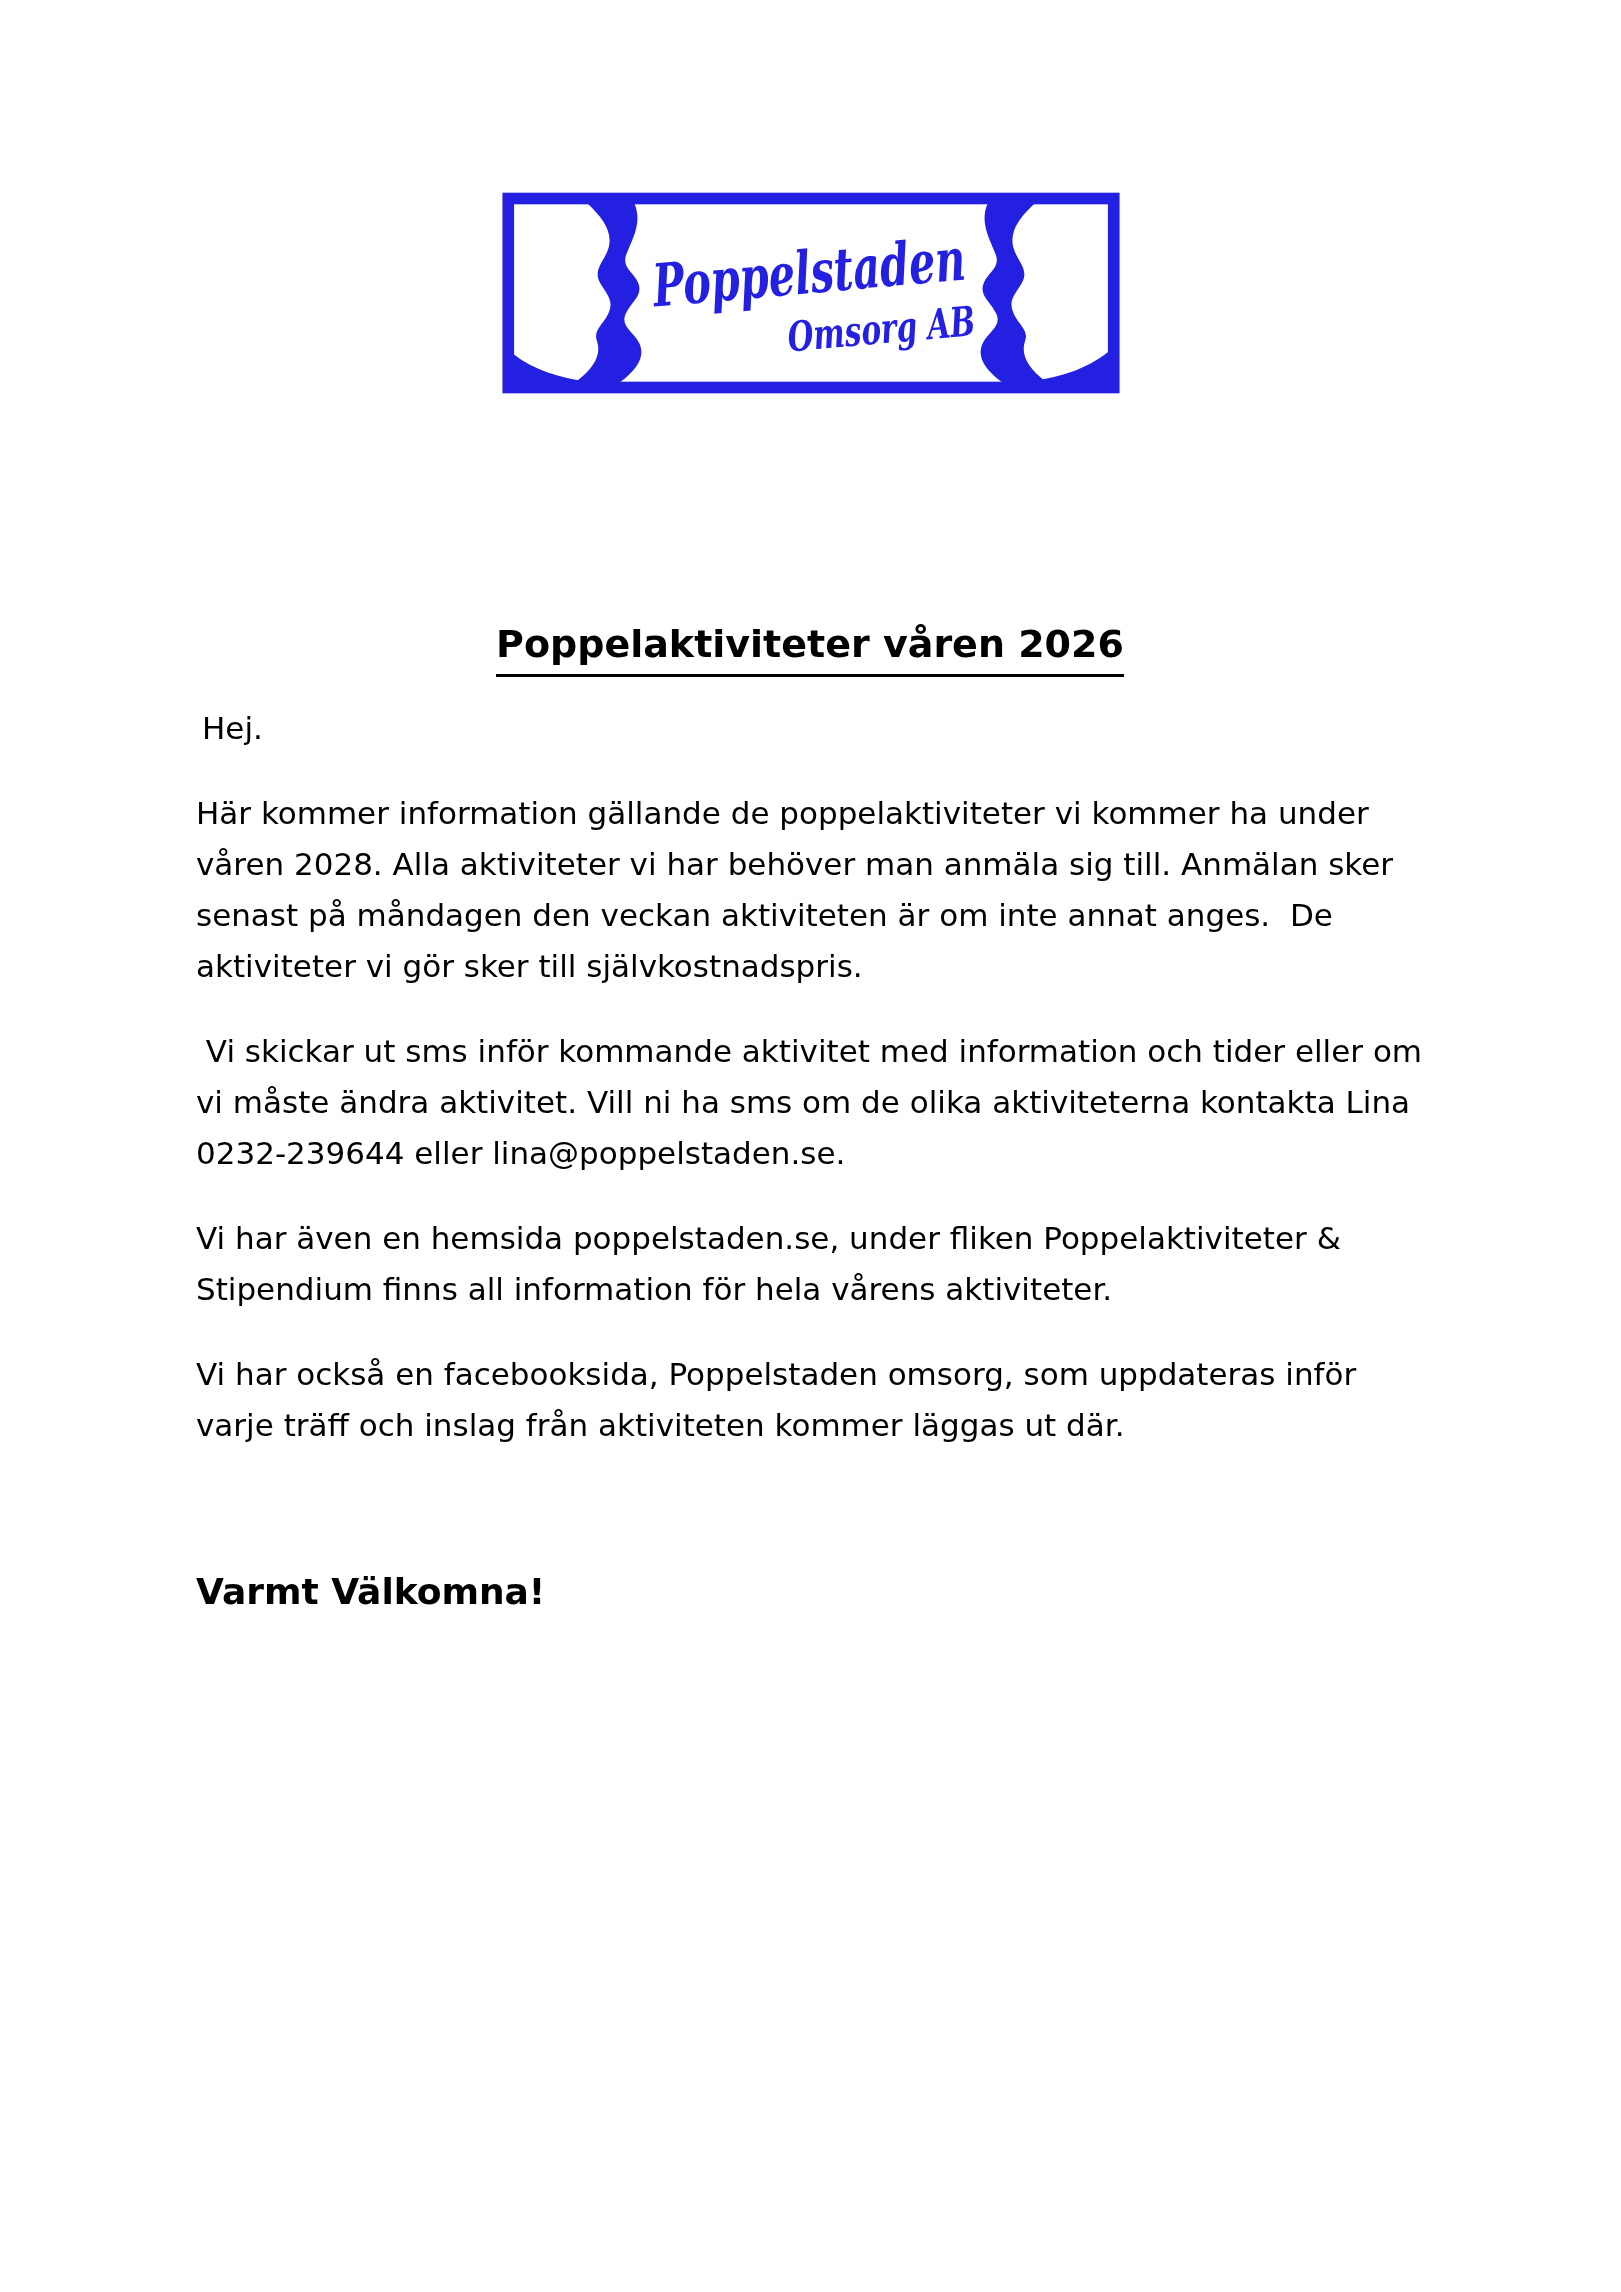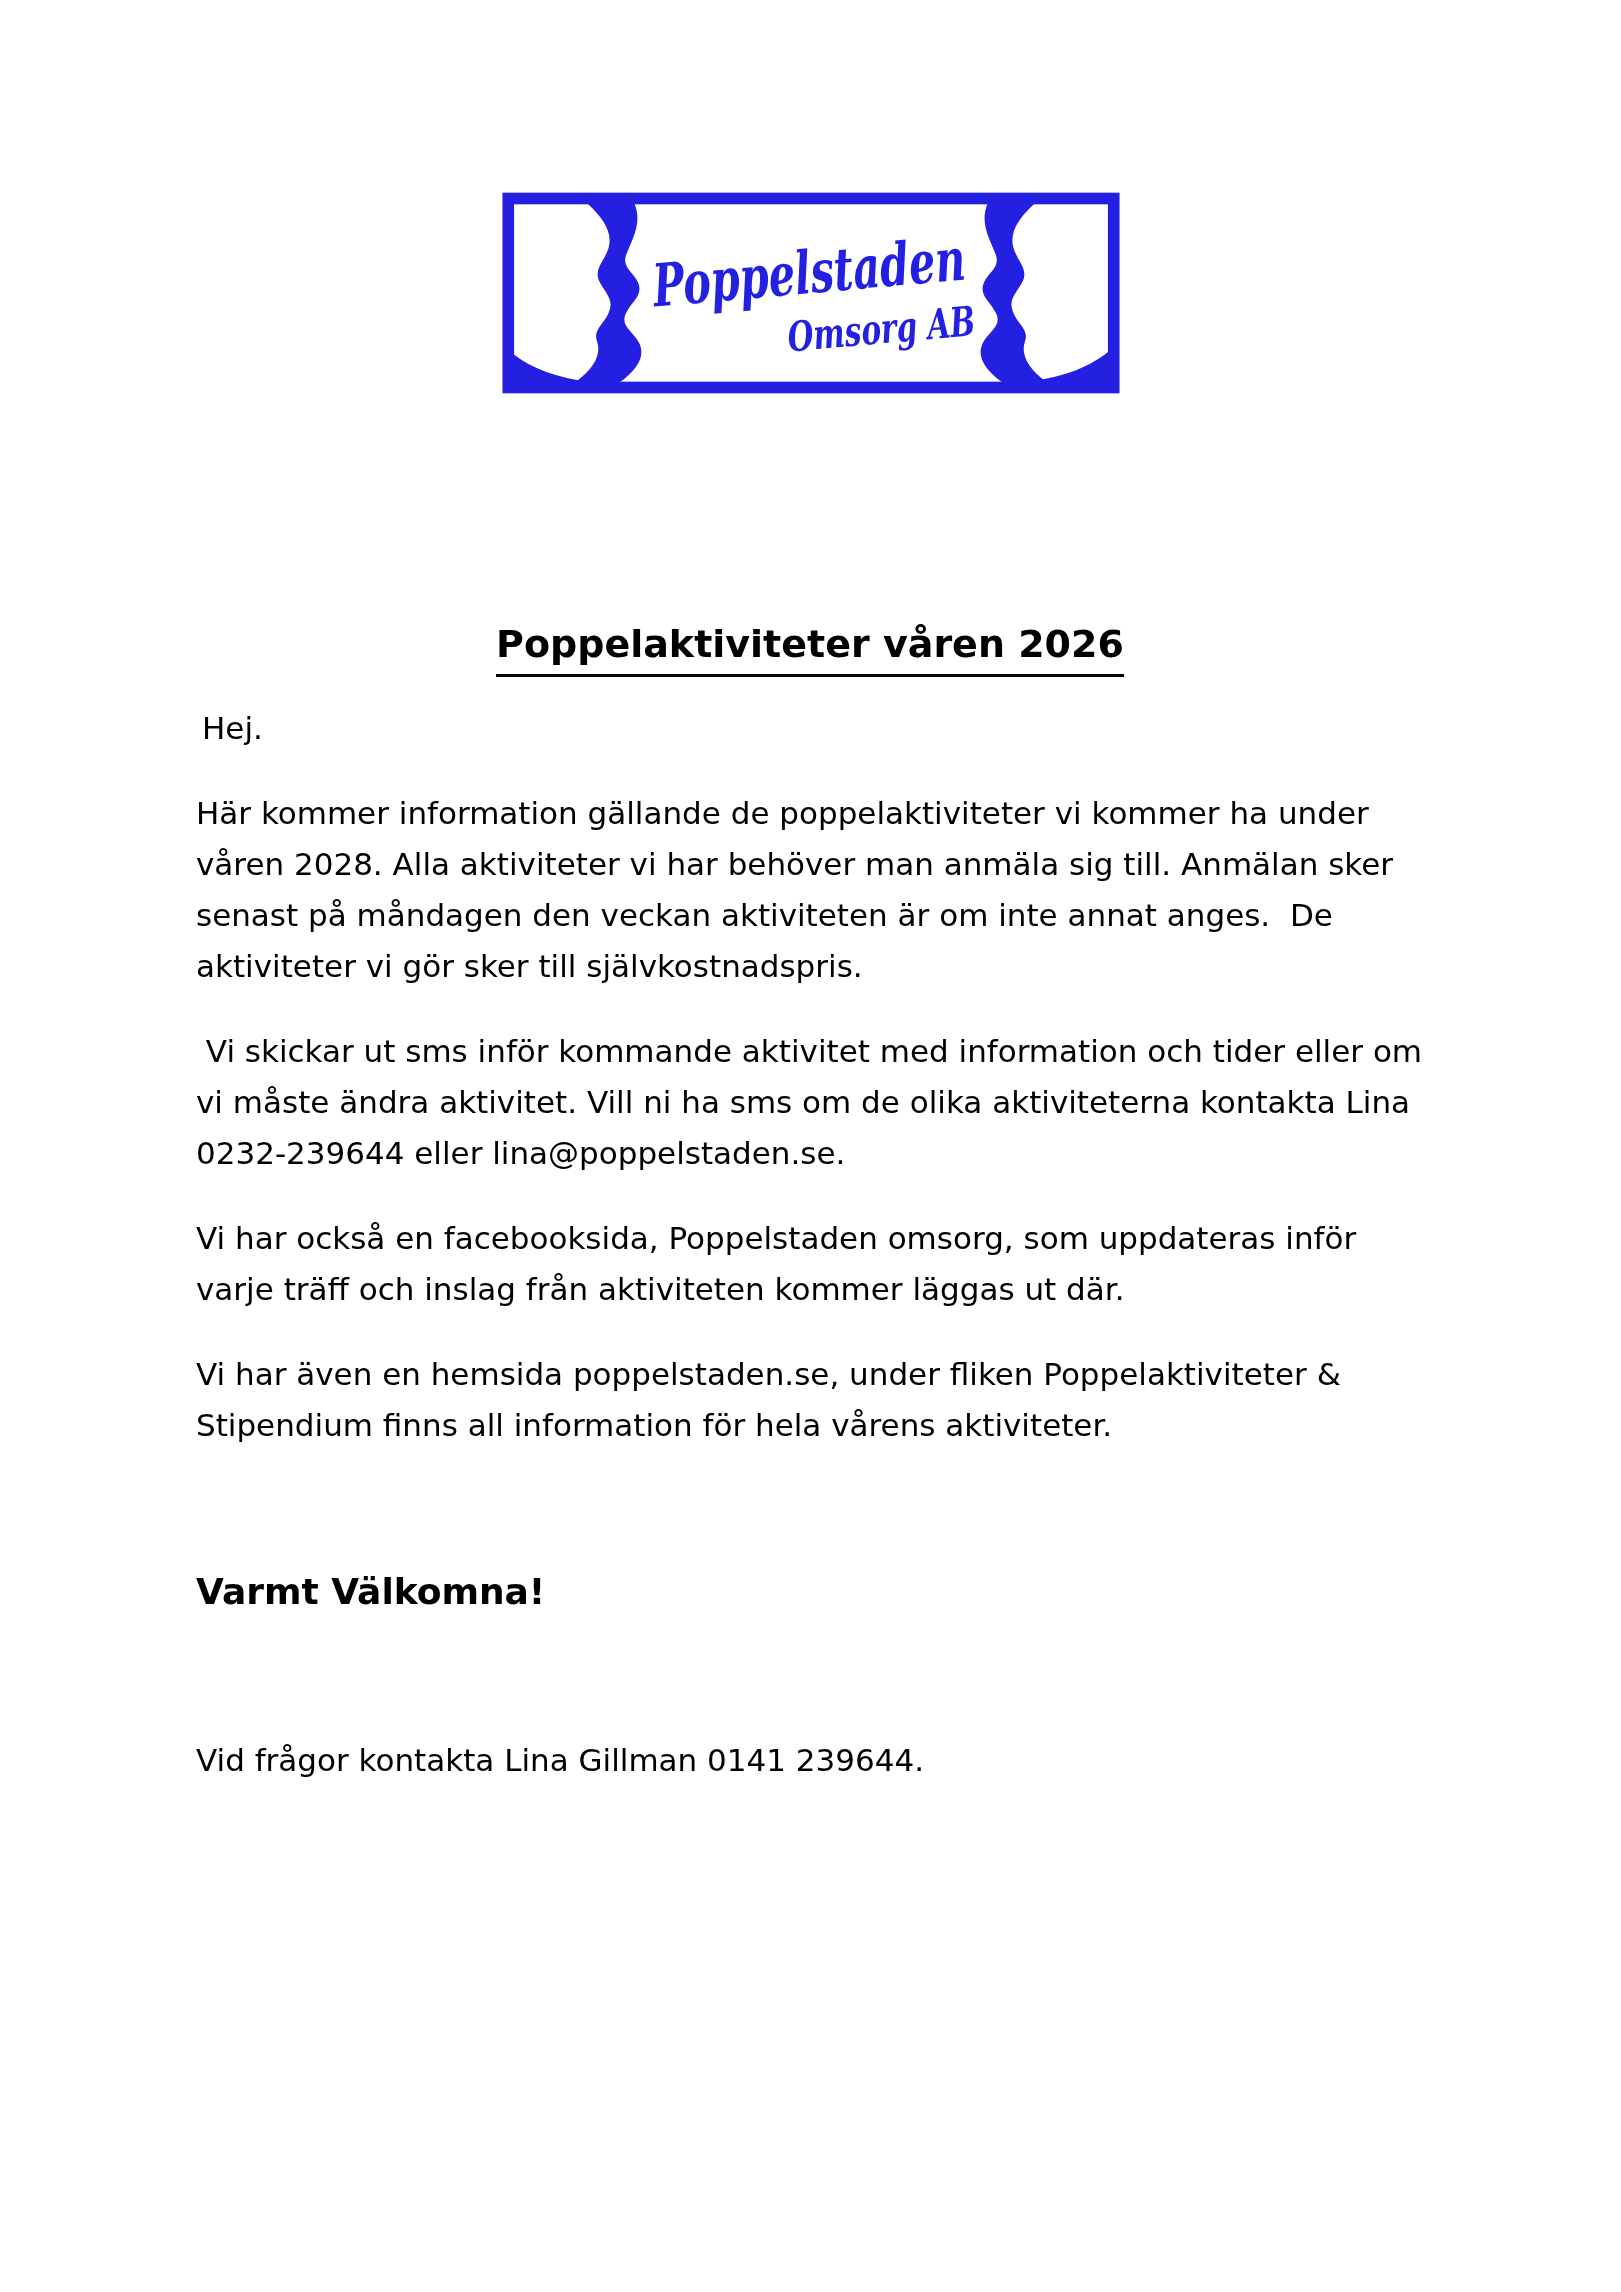--- a/index.html
+++ b/index.html
@@ -118,23 +118,22 @@
   <div class="content">
 
     <h1 class="title"><span class="underlined">Poppelaktiviteter våren 2026</span></h1>
 
     <p class="greeting">Hej.</p>
 
     <p class="body-paragraph">Här kommer information gällande de poppelaktiviteter vi kommer ha under våren 2028. Alla aktiviteter vi har behöver man anmäla sig till. Anmälan sker senast på måndagen den veckan aktiviteten är om inte annat anges.  De aktiviteter vi gör sker till självkostnadspris.</p>
 
     <p class="body-paragraph"> Vi skickar ut sms inför kommande aktivitet med information och tider eller om vi måste ändra aktivitet. Vill ni ha sms om de olika aktiviteterna kontakta Lina 0232-239644 eller lina@poppelstaden.se.</p>
 
+    <p class="body-paragraph">Vi har även en hemsida poppelstaden.se, under fliken Poppelaktiviteter &amp; Stipendium finns all information för hela vårens aktiviteter.</p>
+
     <p class="body-paragraph">Vi har också en facebooksida, Poppelstaden omsorg, som uppdateras inför varje träff och inslag från aktiviteten kommer läggas ut där.</p>
-
-    <p class="body-paragraph">Vi har även en hemsida poppelstaden.se, under fliken Poppelaktiviteter &amp; Stipendium finns all information för hela vårens aktiviteter.</p>
 
     <p class="welcome">Varmt Välkomna!</p>
 
-    <p class="contact">Vid frågor kontakta Lina Gillman 0141 239644.</p>
 
   </div>
 </div>
 
 
 </body></html>

